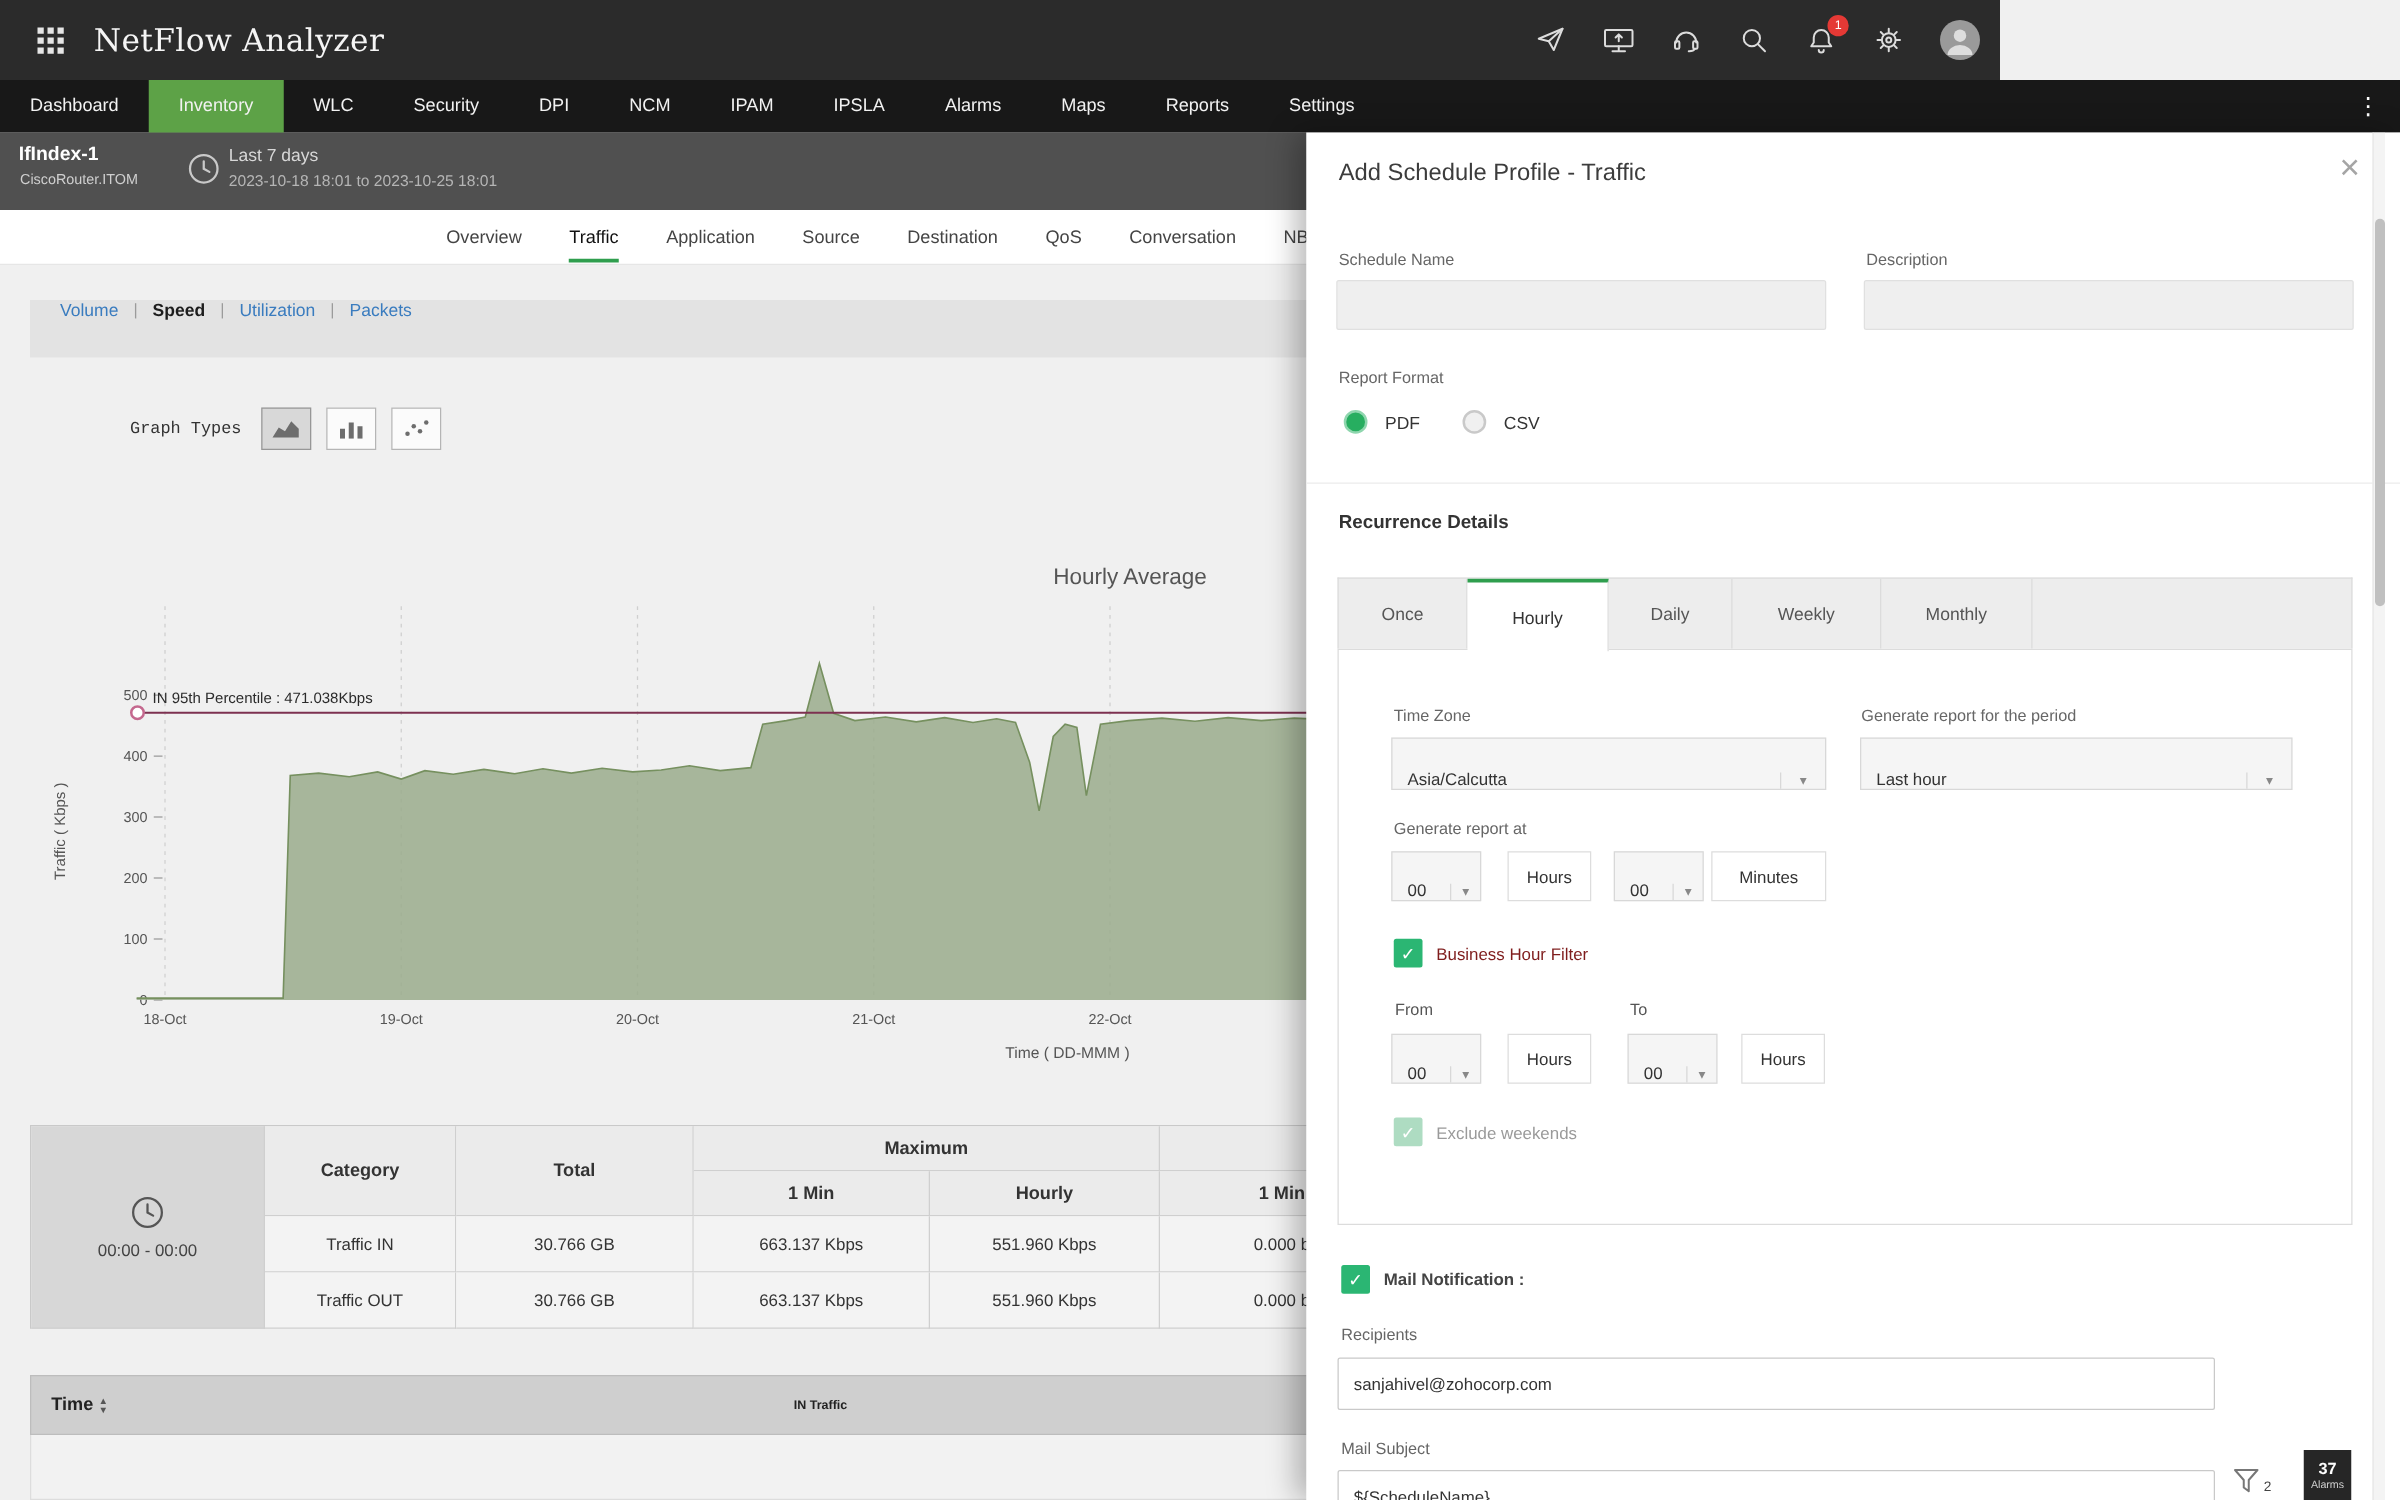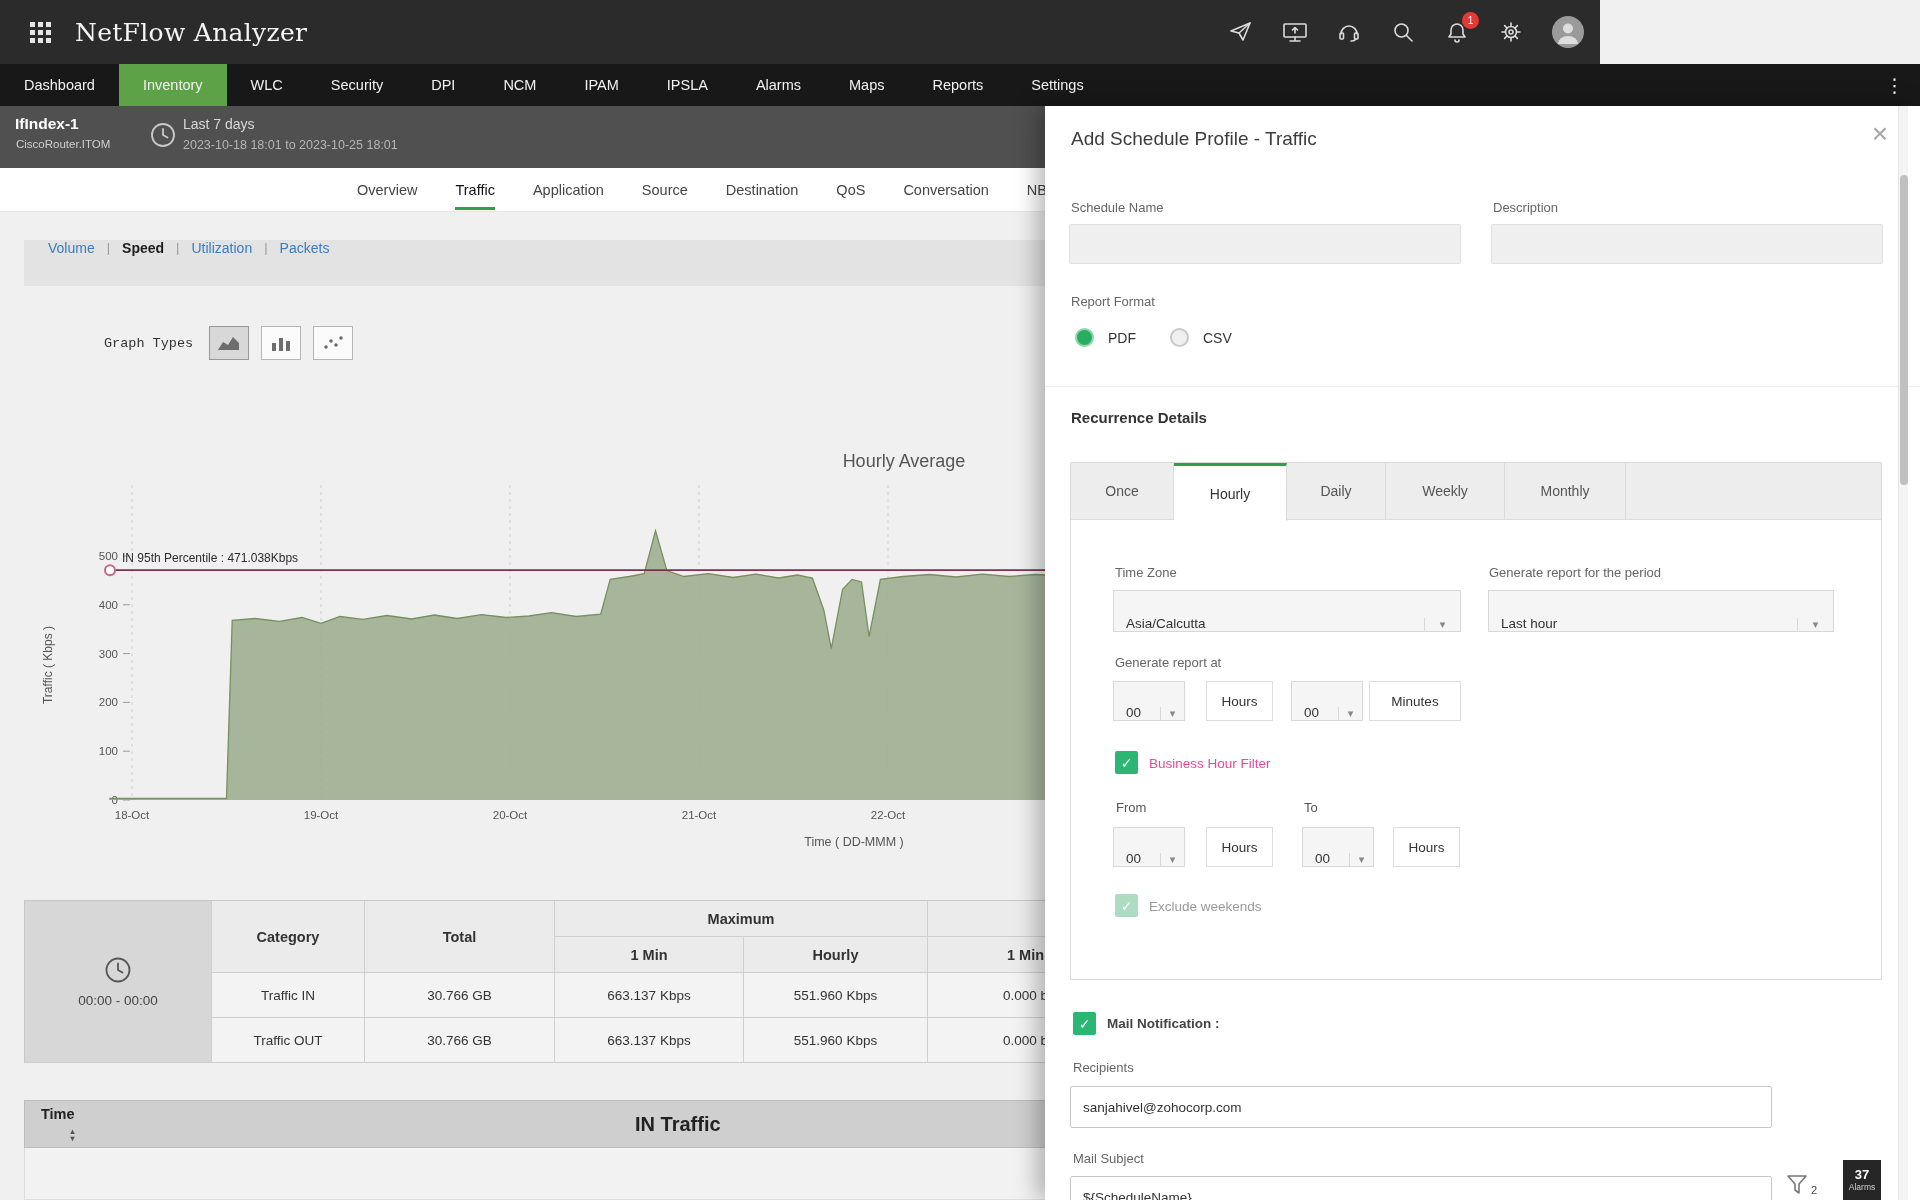--- a/index.html
+++ b/index.html
@@ -52,23 +52,23 @@
   .gbtn.sel { background:#d8d8d8; border-color:#979797; }
 
   
   .sum-table { position:absolute; left:24px; top:900px; display:grid; grid-template-columns:187px 153px 190px 189px 184px 196px; grid-template-rows:36px 36px 45px 45px; z-index:3; border-top:1px solid #c9c9c9; border-left:1px solid #c9c9c9; }
   .cell { border-right:1px solid #cfcfcf; border-bottom:1px solid #cfcfcf; display:flex; align-items:center; justify-content:center; font-size:13.5px; color:#333; background:#f3f3f3; }
   .cell.h { background:#ebebeb; font-weight:bold; font-size:14.5px; color:#333; }
   .cell.time { background:#d7d7d7; flex-direction:column; gap:9px; color:#444; }
 
   
   .bot-strip { position:absolute; left:24px; top:1100px; width:1340px; height:48px; background:#cfcfcf; border:1px solid #bdbdbd; z-index:3; display:flex; align-items:center; }
-  .bot-time { font-size:14.5px; font-weight:bold; color:#222; margin-left:16px; display:flex; align-items:flex-end; gap:6px; cursor:pointer;flex-direction:column; }
+  .bot-time { font-size:14.5px; font-weight:bold; color:#222; margin-left:16px; display:flex; align-items:center; gap:6px; cursor:pointer; }
   .sort-glyphs { display:flex; flex-direction:column; line-height:7px; font-size:8px; color:#555; }
-  .bot-intraffic { position:absolute; left:610px; font-size:20px; font-weight:bold; color:#222; }
+  .bot-intraffic { position:absolute; left:610px; font-size:10px; font-weight:bold; color:#222; }
   .bot-row { position:absolute; left:24px; top:1148px; width:1340px; height:52px; background:#f2f2f2; border:1px solid #ddd; border-top:none; z-index:3; }
 
   
   .panel { position:absolute; left:1045px; top:106px; width:875px; height:1094px; background:#fff; z-index:100; box-shadow:-8px 0 22px rgba(0,0,0,.28); overflow:hidden; }
   .panel-title { position:absolute; left:26px; top:22px; font-size:19px; color:#3c3c3c; }
   .panel-close { position:absolute; right:32px; top:14px; font-size:28px; color:#a5a5a5; cursor:pointer; line-height:1; }
   .plabel { position:absolute; font-size:13px; color:#666; }
   .input-gray { position:absolute; height:40px; background:#efefef; border:1px solid #e0e0e0; border-radius:2px; font-size:13.5px; color:#333; padding:0 12px; font-family:"Liberation Sans",sans-serif; }
   .input-white { position:absolute; height:42px; background:#fff; border:1px solid #c9c9c9; border-radius:2px; font-size:13.5px; color:#333; padding:0 12px; font-family:"Liberation Sans",sans-serif; }
   .radio-row { position:absolute; left:30px; top:222px; display:flex; align-items:center; gap:14px;justify-content:space-between; }
@@ -81,21 +81,21 @@
   .rec-tab { border-right:1px solid #dcdcdc; display:flex; align-items:center; justify-content:center; font-size:14px; color:#555; cursor:pointer; }
   .rec-tab.active { background:#fff; border-top:3px solid #2f9e4e; color:#333; height:58px; position:relative; z-index:2; }
   .rec-box { position:absolute; left:25px; top:413px; width:812px; height:461px; border:1px solid #dcdcdc; background:#fff; }
   .dd { position:absolute; background:#f5f5f5; border:1px solid #d8d8d8; display:flex; align-items:flex-end; cursor:pointer; }
   .dd .val { flex:1; display:flex; align-items:center; padding-left:12px; font-size:13.5px; color:#333; }
   .dd .car { width:36px; border-left:1px solid #d8d8d8; display:flex; align-items:center; justify-content:center; color:#888; font-size:11px; }
   .dd.small .car { width:24px; }
   .unit { position:absolute; border:1px solid #ddd; background:#fff; display:flex; align-items:center; justify-content:center; font-size:13.5px; color:#333; }
   .chk { position:absolute; width:23px; height:23px; border-radius:2px; background:#2bb673; color:#fff; display:flex; align-items:center; justify-content:center; font-size:14px; cursor:pointer; }
   .chk.muted { background:#aedcc2; }
-  .chk-lb { position:absolute; font-size:13.5px; color:#ec4899; }
+  .chk-lb { position:absolute; font-size:13.5px; color:#7f1d1d; }
   .scrollbar { position:absolute; left:853px; top:0; width:10px; height:1094px; background:#f4f4f4; border-left:1px solid #e6e6e6; }
   .scroll-thumb { position:absolute; left:1px; top:69px; width:8px; height:310px; background:#c0c0c0; border-radius:4px; cursor:pointer; }
 
   
   .alarms-badge { position:absolute; left:1843px; top:1160px; width:38px; height:40px; background:#262626; z-index:300; display:flex; flex-direction:column; align-items:center; justify-content:center; cursor:pointer; }
   .alarms-count { color:#fff; font-size:13px; font-weight:bold; line-height:14px; }
   .alarms-label { color:#d0d0d0; font-size:8.5px; }
   .funnel-wrap { position:absolute; left:1786px; top:1174px; z-index:300; display:flex; align-items:flex-end; gap:3px; cursor:pointer; }
   .funnel-count { font-size:11px; color:#444; }
 </style>

